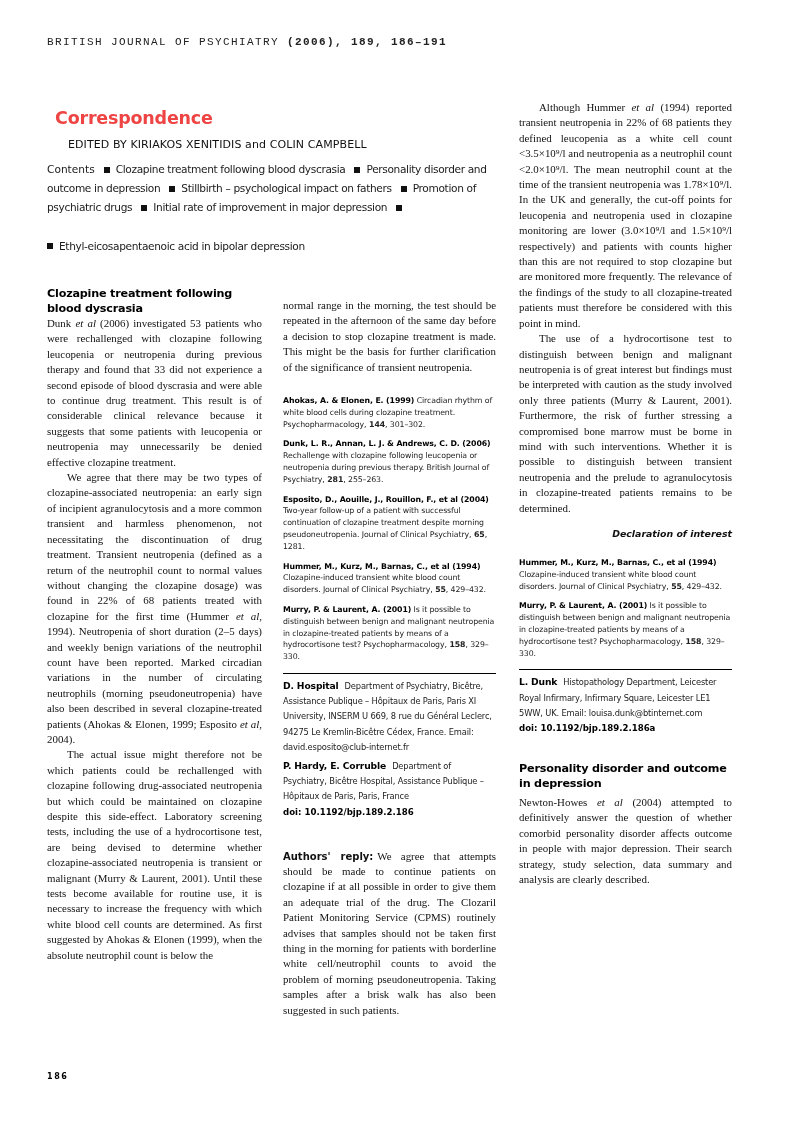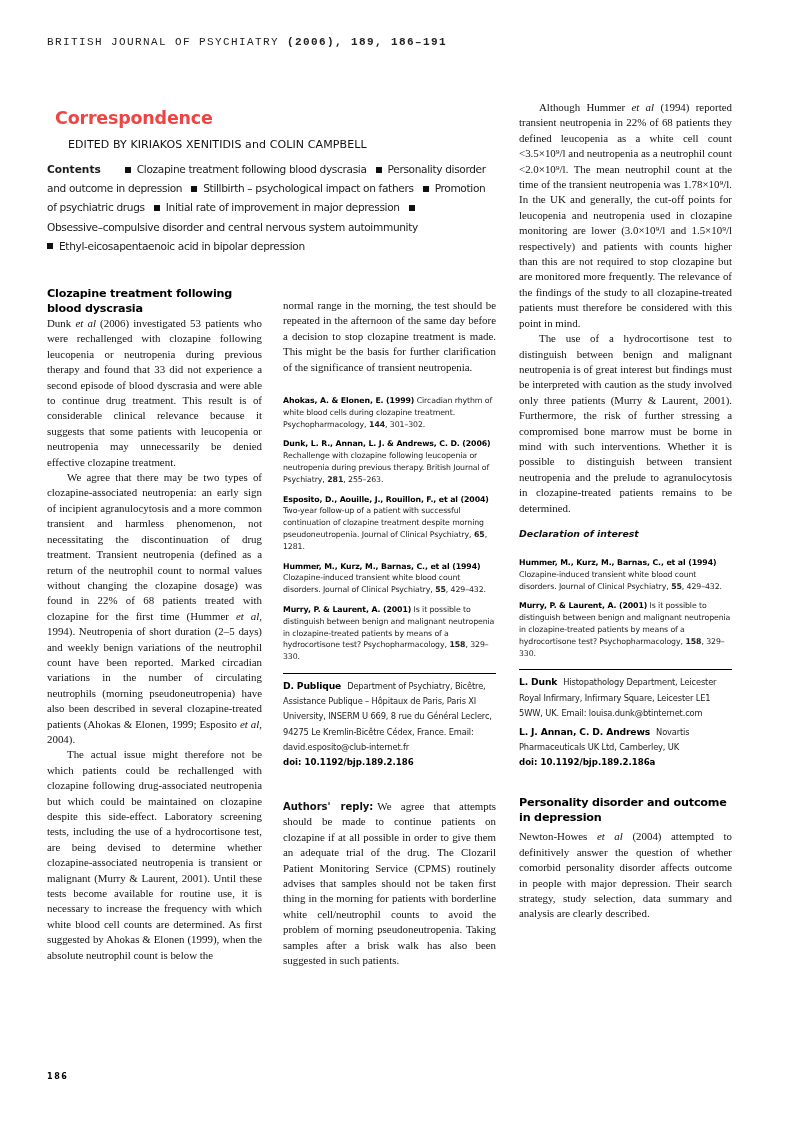--- a/index.html
+++ b/index.html
@@ -6,21 +6,21 @@
   body { width: 800px; height: 1131px; position: relative; overflow: hidden; color: #111; }
 
   .running-head { position: absolute; left: 47px; top: 36px; font-family: Liberation Mono, monospace; font-size: 11px; letter-spacing: 1.4px; color: #222; }
   .running-head b { font-weight: bold; }
 
   .page-title { position: absolute; left: 47px; top: 100px; margin: 8px; font-family: "DejaVu Sans", sans-serif; font-weight: bold; font-size: 17.5px; letter-spacing: -0.2px; color: #ef4444; }
   .editors { position: absolute; left: 47px; top: 138px; font-family: "DejaVu Sans", sans-serif; font-size: 11px; color: #111; letter-spacing: 0.1px; margin-left: 21px; }
   .editors .and { font-weight: normal; }
 
   .contents { position: absolute; left: 47px; top: 160px; width: 450px; font-family: "DejaVu Sans", sans-serif; font-size: 10.6px; line-height: 19.2px; color: #1a1a1a; letter-spacing: -0.35px; }
-  .contents .label { font-weight: bold; margin-right: 15px; letter-spacing: 0; }
+  .contents .label { font-weight: normal; margin-right: 0; letter-spacing: 0; }
   .contents .bullet { display: inline-block; width: 6px; height: 6px; background: #111; margin: 0 6px 1px 6px; vertical-align: middle; }
 
   .col { position: absolute; top: 0; }
   .col1 { left: 47px; width: 215px; }
   .col2 { left: 283px; width: 213px; }
   .col3 { left: 519px; width: 213px; }
 
   .body-text { font-family: "Liberation Serif", serif; font-size: 10.9px; line-height: 15.4px; text-align: justify; color: #111; margin: 0; }
   .body-text.indent { text-indent: 20px; }
   .body-text i { }
@@ -33,21 +33,21 @@
   .ref .vol { font-weight: bold; }
 
   .rule { border-top: 1px solid #000; height: 0; }
 
   .affil { font-family: "DejaVu Sans", sans-serif; font-size: 8.3px; line-height: 15.2px; color: #222; margin: 0; letter-spacing: -0.15px; }
   .affil .name { font-weight: bold; color: #000; font-size: 9.2px; margin-right: 6px; }
   .doi { font-family: "DejaVu Sans", sans-serif; font-weight: bold; font-size: 8.6px; line-height: 14px; color: #000; margin: 0; }
 
   .reply-label { font-family: "DejaVu Sans", sans-serif; font-weight: bold; font-size: 10px; margin-right: 4px; }
 
-  .decl-head { font-family: "DejaVu Sans", sans-serif; font-style: italic; font-weight: bold; font-size: 9.4px; color: #111; margin: 0; }
+  .decl-head { font-family: "DejaVu Sans", sans-serif; font-style: italic; font-weight: bold; font-size: 9.4px; color: #111; margin: 0; text-align: right; }
 
   .folio { position: absolute; left: 47px; top: 1072px; font-family: "DejaVu Sans", sans-serif; font-weight: bold; font-size: 8px; letter-spacing: 1.6px; color: #000; }
 </style>
 </head>
 <body>
 
 <div class="running-head">
   <span>BRITISH JOURNAL OF PSYCHIATRY</span>
   <b>(2006), 189, 186–191</b>
 </div>
@@ -60,21 +60,21 @@
   <span>COLIN CAMPBELL</span>
 </div>
 
 <div class="contents">
   <span class="label">Contents</span>
   <span class="bullet"></span><span>Clozapine treatment following blood dyscrasia</span>
   <span class="bullet"></span><span>Personality disorder and outcome in depression</span>
   <span class="bullet"></span><span>Stillbirth – psychological impact on fathers</span>
   <span class="bullet"></span><span>Promotion of psychiatric drugs</span>
   <span class="bullet"></span><span>Initial rate of improvement in major depression</span>
-  <span class="bullet"></span><br><span>Obsessive–compulsive disorder and central nervous system autoimmunity</span><br>
+  <span class="bullet"></span><br><br>
   <span class="bullet" style="margin-left:0"></span><span>Ethyl-eicosapentaenoic acid in bipolar depression</span>
 </div>
 
 <div class="col col1" style="top:286px;">
   <h2 class="section-head">Clozapine treatment following blood dyscrasia</h2>
   <p class="body-text"><span>Dunk </span><i>et al</i><span> (2006) investigated 53 patients who were rechallenged with clozapine following leucopenia or neutropenia during previous therapy and found that 33 did not experience a second episode of blood dyscrasia and were able to continue drug treatment. This result is of considerable clinical relevance because it suggests that some patients with leucopenia or neutropenia may unnecessarily be denied effective clozapine treatment.</span></p>
   <p class="body-text indent"><span>We agree that there may be two types of clozapine-associated neutropenia: an early sign of incipient agranulocytosis and a more common transient and harmless phenomenon, not necessitating the discontinuation of drug treatment. Transient neutropenia (defined as a return of the neutrophil count to normal values without changing the clozapine dosage) was found in 22% of 68 patients treated with clozapine for the first time (Hummer </span><i>et al</i><span>, 1994). Neutropenia of short duration (2–5 days) and weekly benign variations of the neutrophil count have been reported. Marked circadian variations in the number of circulating neutrophils (morning pseudoneutropenia) have also been described in several clozapine-treated patients (Ahokas &amp; Elonen, 1999; Esposito </span><i>et al</i><span>, 2004).</span></p>
   <p class="body-text indent">The actual issue might therefore not be which patients could be rechallenged with clozapine following drug-associated neutropenia but which could be maintained on clozapine despite this side-effect. Laboratory screening tests, including the use of a hydrocortisone test, are being devised to determine whether clozapine-associated neutropenia is transient or malignant (Murry &amp; Laurent, 2001). Until these tests become available for routine use, it is necessary to increase the frequency with which white blood cell counts are determined. As first suggested by Ahokas &amp; Elonen (1999), when the absolute neutrophil count is below the</p>
 </div>
 
@@ -84,21 +84,22 @@
   <div style="height:20px"></div>
   <div>
     <p class="ref"><span class="authors">Ahokas, A. &amp; Elonen, E. (1999)</span><span> Circadian rhythm of white blood cells during clozapine treatment. </span><span class="journal">Psychopharmacology,</span><span class="vol"> 144</span><span>, 301–302.</span></p>
     <p class="ref"><span class="authors">Dunk, L. R., Annan, L. J. &amp; Andrews, C. D. (2006)</span><span> Rechallenge with clozapine following leucopenia or neutropenia during previous therapy. </span><span class="journal">British Journal of Psychiatry,</span><span class="vol"> 281</span><span>, 255–263.</span></p>
     <p class="ref"><span class="authors">Esposito, D., Aouille, J., Rouillon, F., et al (2004)</span><span> Two-year follow-up of a patient with successful continuation of clozapine treatment despite morning pseudoneutropenia. </span><span class="journal">Journal of Clinical Psychiatry,</span><span class="vol"> 65</span><span>, 1281.</span></p>
     <p class="ref"><span class="authors">Hummer, M., Kurz, M., Barnas, C., et al (1994)</span><span> Clozapine-induced transient white blood count disorders. </span><span class="journal">Journal of Clinical Psychiatry,</span><span class="vol"> 55</span><span>, 429–432.</span></p>
     <p class="ref"><span class="authors">Murry, P. &amp; Laurent, A. (2001)</span><span> Is it possible to distinguish between benign and malignant neutropenia in clozapine-treated patients by means of a hydrocortisone test? </span><span class="journal">Psychopharmacology,</span><span class="vol"> 158</span><span>, 329–330.</span></p>
   </div>
 
   <div class="rule" style="margin:10px 0 4px 0"></div>
-  <p class="affil"><span class="name">D. Publique</span><span>Department of Psychiatry, Bicêtre, Assistance Publique – Hôpitaux de Paris, Paris XI University, INSERM U 669, 8 rue du Général Leclerc, 94275 Le Kremlin-Bicêtre Cédex, France. Email: david.esposito@club-internet.fr</span></p>
+  <p class="affil"><span class="name">D. Hospital</span><span>Department of Psychiatry, Bicêtre, Assistance Publique – Hôpitaux de Paris, Paris XI University, INSERM U 669, 8 rue du Général Leclerc, 94275 Le Kremlin-Bicêtre Cédex, France. Email: david.esposito@club-internet.fr</span></p>
+  <p class="affil" style="margin-top:3px"><span class="name">P. Hardy, E. Corruble</span><span>Department of Psychiatry, Bicêtre Hospital, Assistance Publique – Hôpitaux de Paris, Paris, France</span></p>
   <p class="doi">doi: 10.1192/bjp.189.2.186</p>
 
   <div style="height:30px"></div>
   <p class="body-text"><span class="reply-label">Authors' reply:</span><span>We agree that attempts should be made to continue patients on clozapine if at all possible in order to give them an adequate trial of the drug. The Clozaril Patient Monitoring Service (CPMS) routinely advises that samples should not be taken first thing in the morning for patients with borderline white cell/neutrophil counts to avoid the problem of morning pseudoneutropenia. Taking samples after a brisk walk has also been suggested in such patients.</span></p>
 </div>
 
 <div class="col col3" style="top:100px;">
   <p class="body-text indent"><span>Although Hummer </span><i>et al</i><span> (1994) reported transient neutropenia in 22% of 68 patients they defined leucopenia as a white cell count &lt;3.5×10⁹/l and neutropenia as a neutrophil count &lt;2.0×10⁹/l. The mean neutrophil count at the time of the transient neutropenia was 1.78×10⁹/l. In the UK and generally, the cut-off points for leucopenia and neutropenia used in clozapine monitoring are lower (3.0×10⁹/l and 1.5×10⁹/l respectively) and patients with counts higher than this are not required to stop clozapine but are monitored more frequently. The relevance of the findings of the study to all clozapine-treated patients must therefore be considered with this point in mind.</span></p>
   <p class="body-text indent">The use of a hydrocortisone test to distinguish between benign and malignant neutropenia is of great interest but findings must be interpreted with caution as the study involved only three patients (Murry &amp; Laurent, 2001). Furthermore, the risk of further stressing a compromised bone marrow must be borne in mind with such interventions. Whether it is possible to distinguish between transient neutropenia and the prelude to agranulocytosis in clozapine-treated patients remains to be determined.</p>
 
@@ -106,21 +107,20 @@
   <p class="decl-head">Declaration of interest</p>
 
   <div style="height:18px"></div>
   <div>
     <p class="ref"><span class="authors">Hummer, M., Kurz, M., Barnas, C., et al (1994)</span><span> Clozapine-induced transient white blood count disorders. </span><span class="journal">Journal of Clinical Psychiatry,</span><span class="vol"> 55</span><span>, 429–432.</span></p>
     <p class="ref"><span class="authors">Murry, P. &amp; Laurent, A. (2001)</span><span> Is it possible to distinguish between benign and malignant neutropenia in clozapine-treated patients by means of a hydrocortisone test? </span><span class="journal">Psychopharmacology,</span><span class="vol"> 158</span><span>, 329–330.</span></p>
   </div>
 
   <div class="rule" style="margin:10px 0 4px 0"></div>
   <p class="affil"><span class="name">L. Dunk</span><span>Histopathology Department, Leicester Royal Infirmary, Infirmary Square, Leicester LE1 5WW, UK. Email: louisa.dunk@btinternet.com</span></p>
-  <p class="affil" style="margin-top:3px"><span class="name">L. J. Annan, C. D. Andrews</span><span>Novartis Pharmaceuticals UK Ltd, Camberley, UK</span></p>
   <p class="doi">doi: 10.1192/bjp.189.2.186a</p>
 
   <div style="height:26px"></div>
   <h2 class="section-head">Personality disorder and outcome in depression</h2>
   <p class="body-text" style="margin-top:4px"><span>Newton-Howes </span><i>et al</i><span> (2004) attempted to definitively answer the question of whether comorbid personality disorder affects outcome in people with major depression. Their search strategy, study selection, data summary and analysis are clearly described.</span></p>
 </div>
 
 <div class="folio">186</div>
 
 </body></html>

